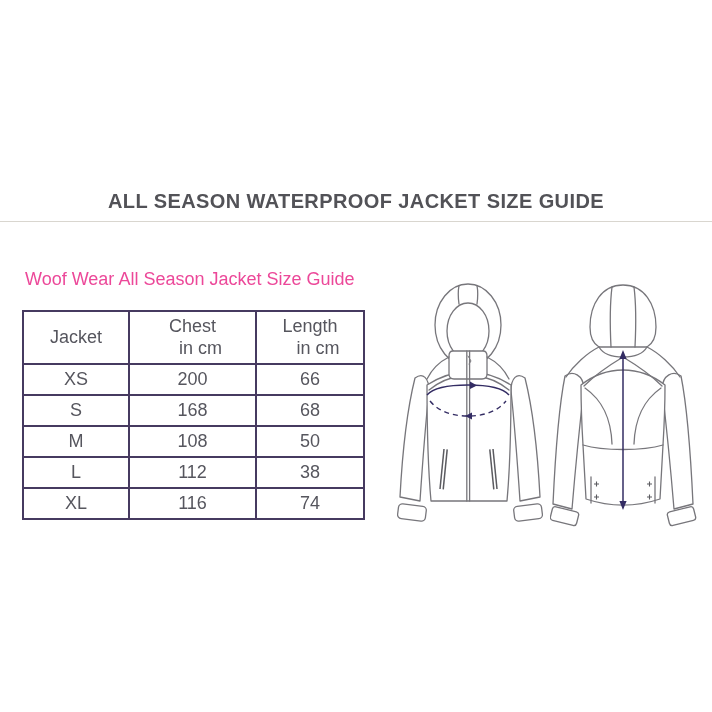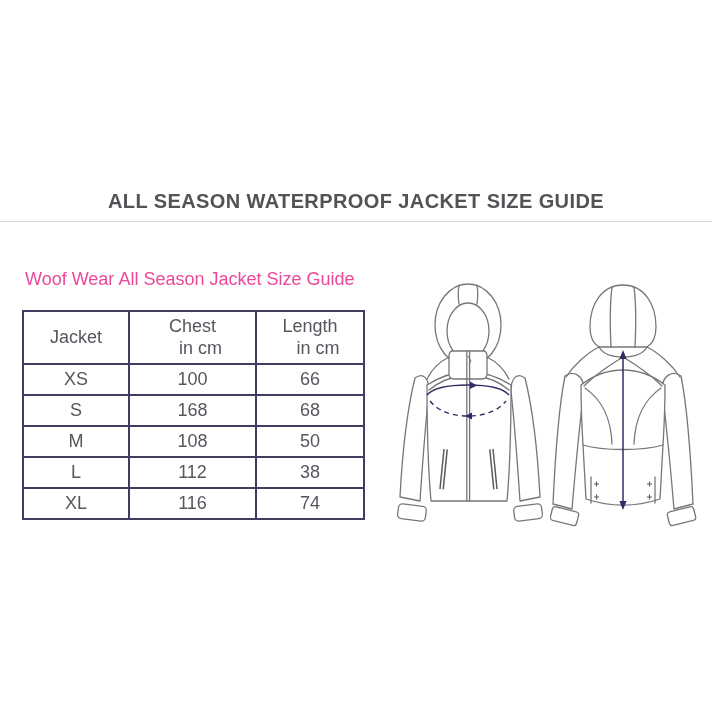--- a/index.html
+++ b/index.html
@@ -67,21 +67,21 @@
       </th>
       <th>
         <span>Length</span>
         <span class="sub">in cm</span>
       </th>
     </tr>
   </thead>
   <tbody>
     <tr>
       <td>XS</td>
-      <td>100</td>
+      <td>200</td>
       <td>66</td>
     </tr>
     <tr>
       <td>S</td>
       <td>168</td>
       <td>68</td>
     </tr>
     <tr>
       <td>M</td>
       <td>108</td>

